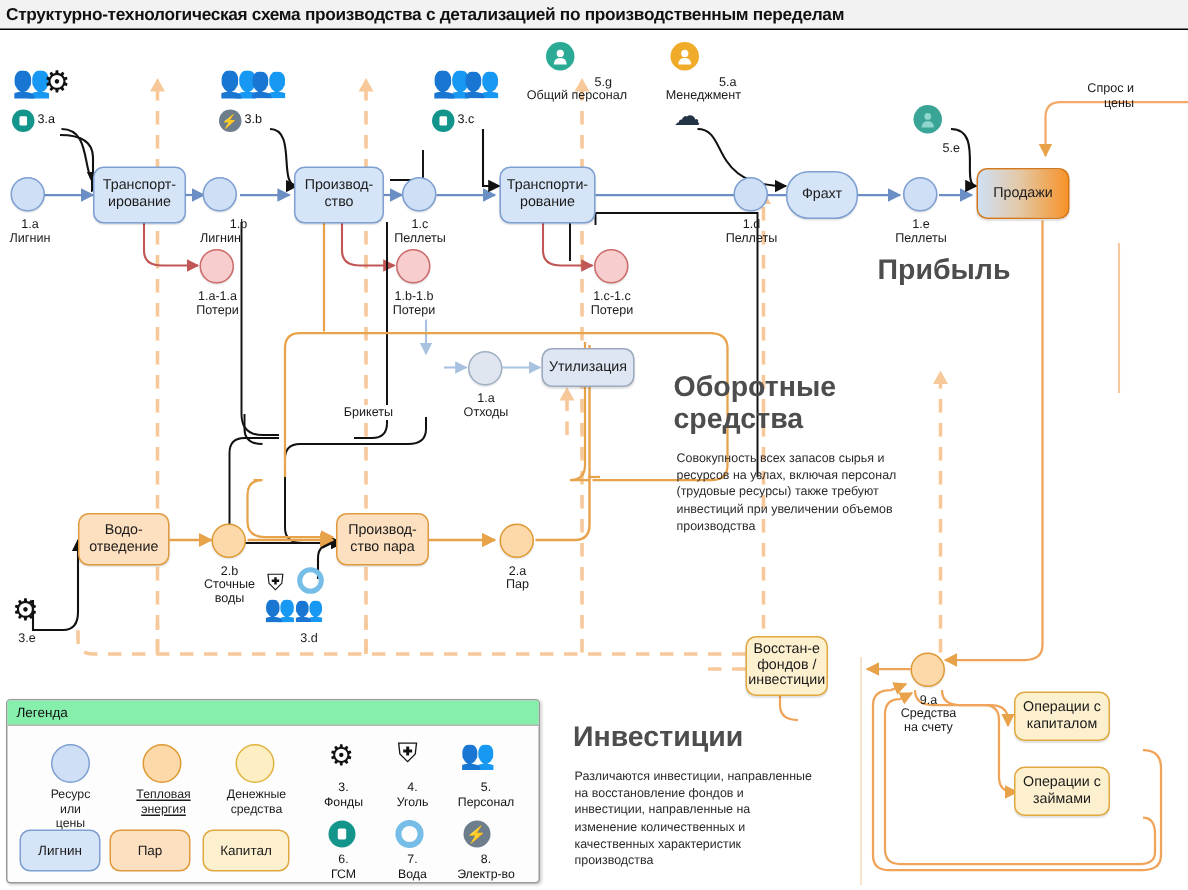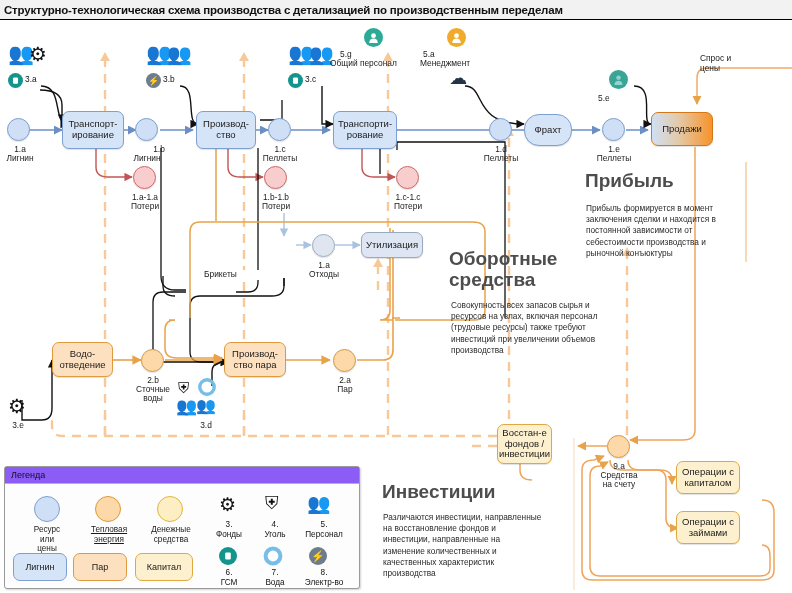--- a/index.html
+++ b/index.html
@@ -53,21 +53,21 @@
   .cnode.blueg{ background:#dfe6ef; border:1.3px solid #9fb0c4; }
   .cnode.red{ background:#f8cdcd; border:1.3px solid #cd6a6a; }
   .cnode.orange{ background:#fdd8a8; border:1.3px solid #dd9a34; }
 
   .nlabel{
     position:absolute; text-align:center; font-size:8.4px; color:#1b1b1b;
     line-height:1.12; white-space:pre-line;
   }
   .elabel{
     position:absolute; font-size:8.4px; color:#1b1b1b; line-height:1.15;
-    white-space:pre-line; text-align:left;
+    white-space:pre-line; text-align:right;
   }
 
   
   .av{
     position:absolute; border-radius:50%;
     display:flex; align-items:center; justify-content:center;
     color:#fff; font-size:11px;
   }
   .av.teal{ background:#2bab96; }
   .av.amber{ background:#f0ab2a; }
@@ -90,21 +90,21 @@
     position:absolute; font-size:8.3px; color:#2a2a2a; line-height:1.35;
   }
 
   
   .legend{
     position:absolute; left:4px; top:466px; width:356px; height:123px;
     background:#fdfdfd; border:1.5px solid #9a9a9a; border-radius:3px;
     box-shadow:1px 1px 2px rgba(0,0,0,.18);
   }
   .legend-hdr{
-    height:17px; background:#8b5cf6; border-bottom:1.2px solid #b5b5b5;
+    height:17px; background:#86efac; border-bottom:1.2px solid #b5b5b5;
     font-size:9px; color:#111; display:flex; align-items:center; padding-left:6px;
   }
   .lg-circ{ position:absolute; width:26px; height:26px; border-radius:50%; }
   .lg-circ.b{ background:#cfe0f6; border:1.3px solid #7d9fd1; }
   .lg-circ.o{ background:#fdd8a8; border:1.3px solid #dd9a34; }
   .lg-circ.c{ background:#fdeec4; border:1.3px solid #e0b43e; }
   .lg-cap{
     position:absolute; font-size:8.2px; color:#1b1b1b; text-align:center;
     line-height:1.18; white-space:pre-line;
   }
@@ -466,21 +466,20 @@
   <div class="glyph" style="left:196px; top:398px; font-size:16px;">👥</div>
   <div class="nlabel" style="left:189px; top:421px; width:34px;">3.d</div>
 
   <div class="elabel" style="left:202px; top:270px; width:62px; background:#fff; padding:0 2px;">Брикеты</div>
 
 
   <div class="elabel" style="left:700px; top:54px; width:56px;">Спрос и
 цены</div>
 
   <div class="h-sect" style="left:585px; top:170px; width:200px; white-space:pre-line;">Прибыль</div>
-  <div class="p-sect" style="left:586px; top:203px; width:152px;">Прибыль формируется в момент заключения сделки и находится в постоянной зависимости от себестоимости производства и рыночной конъюктуры</div>
 
   <div class="h-sect" style="left:449px; top:248px; width:170px; white-space:pre-line;">Оборотные
 средства</div>
   <div class="p-sect" style="left:451px; top:300px; width:152px;">Совокупность всех запасов сырья и ресурсов на узлах, включая персонал (трудовые ресурсы) также требуют инвестиций при увеличении объемов производства</div>
 
   <div class="h-sect" style="left:382px; top:481px; width:200px; white-space:pre-line;">Инвестиции</div>
   <div class="p-sect" style="left:383px; top:512px; width:160px;">Различаются инвестиции, направленные на восстановление фондов и инвестиции, направленные на изменение количественных и качественных характеристик производства</div>
 
   <div class="legend">
     <div class="legend-hdr">

